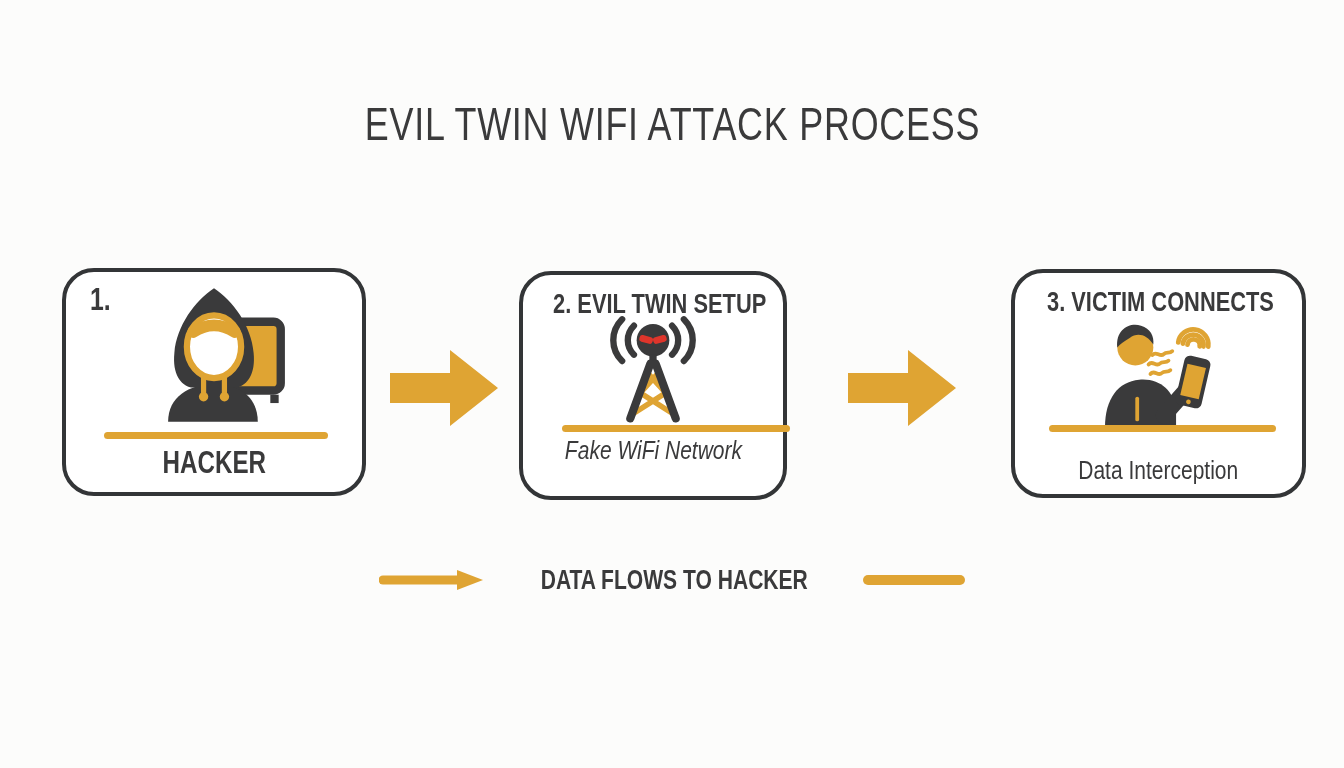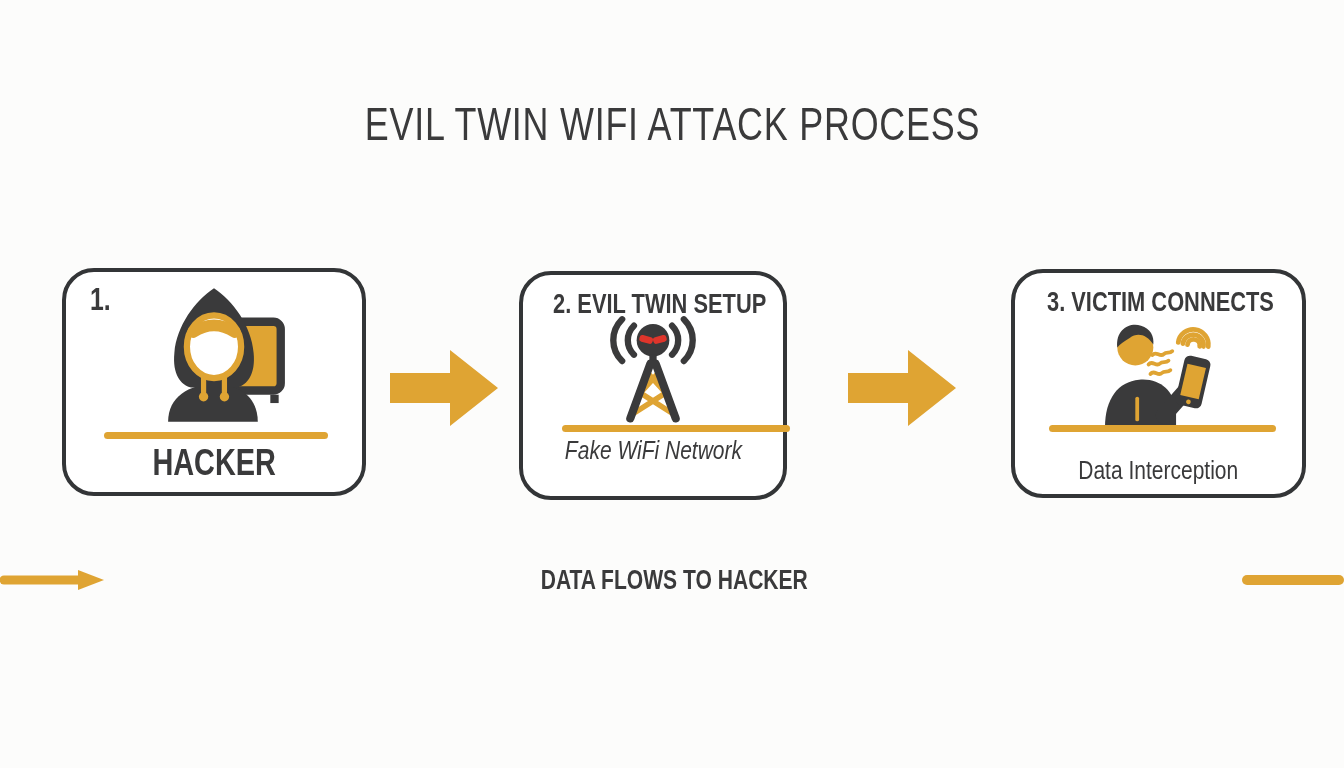--- a/index.html
+++ b/index.html
@@ -38,31 +38,31 @@
   #box1 .icon-wrap { top:12px; }
   #box2 .icon-wrap { top:40px; }
   #box3 .icon-wrap { top:46px; }
 
   .divider { position:absolute; height:7px; border-radius:3.5px; background:var(--gold); }
   #box1 .divider { left:38px; width:224px; top:160px; }
   #box2 .divider { left:39px; width:228px; top:150px; }
   #box3 .divider { left:34px; width:227px; top:152px; }
 
   .box-caption { position:absolute; left:0; width:100%; text-align:center; font-size:25px; line-height:29px; font-weight:400; }
-  #box1 .box-caption { top:174px; font-size:37px; line-height:34px; font-weight:700; }
+  #box1 .box-caption { top:174px; font-size:31px; line-height:34px; font-weight:700; }
   #box2 .box-caption { top:161px;font-style:italic; }
   #box3 .box-caption { top:183px; }
 
   .flow-arrow { position:absolute; top:348px; }
   #arrow1 { left:390px; }
   #arrow2 { left:848px; }
 
   .footer {
     position:absolute; top:560px; left:0; width:100%; height:40px;
-    display:flex; align-items:center; justify-content:space-between; gap:18px;
+    display:flex; align-items:center; justify-content:center; gap:18px;
   }
   .footer-label { font-size:27px; font-weight:700; }
   .footer-bar { width:102px; height:10px; border-radius:5px; background:var(--gold); }
 </style>
 </head>
 <body>
 
 <div id="frame">
 
   <div class="title">

